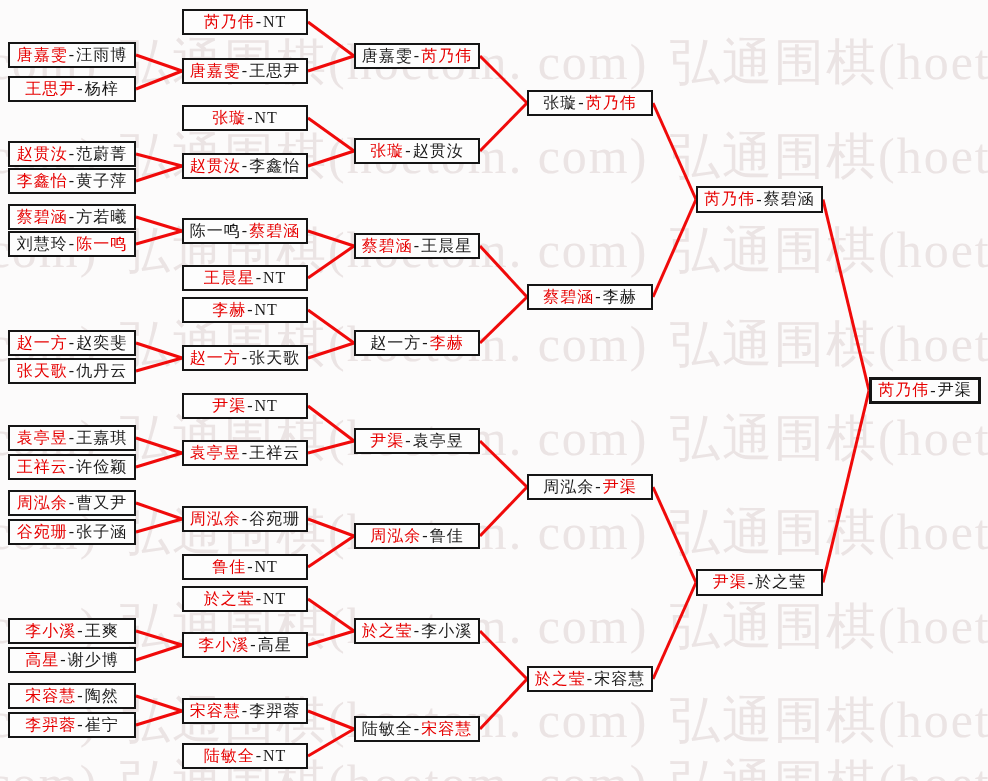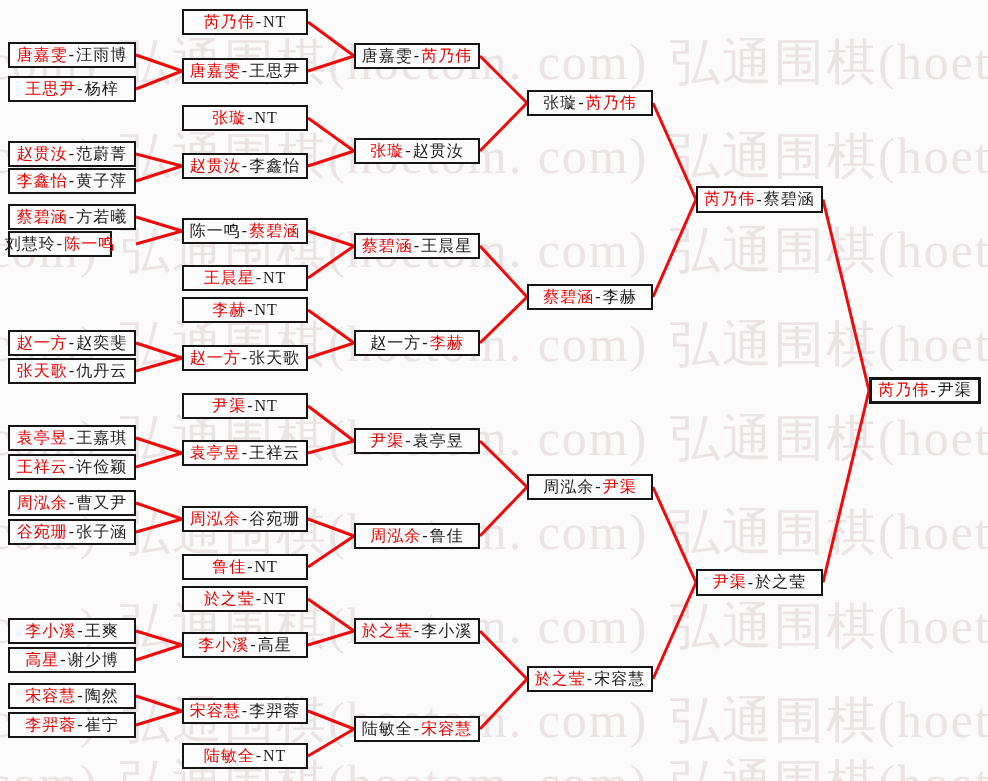--- a/index.html
+++ b/index.html
@@ -146,21 +146,21 @@
       <div class="box" style="left: 8px; top: 168px; width: 128px; height: 26px; border-color: rgb(21, 21, 21);">
         <span class="name win">李鑫怡</span>
         <span class="dash">-</span>
         <span class="name">黄子萍</span>
       </div>
       <div class="box" style="left: 8px; top: 204px; width: 128px; height: 26px; border-color: rgb(21, 21, 21);">
         <span class="name win">蔡碧涵</span>
         <span class="dash">-</span>
         <span class="name">方若曦</span>
       </div>
-      <div class="box" style="left: 8px; top: 231px; width: 104px; height: 26px; border-color: rgb(21, 21, 21);">
+      <div class="box" style="left: 8px; top: 231px; width: 128px; height: 26px; border-color: rgb(21, 21, 21);">
         <span class="name">刘慧玲</span>
         <span class="dash">-</span>
         <span class="name win">陈一鸣</span>
       </div>
       <div class="box" style="left: 8px; top: 330px; width: 128px; height: 26px; border-color: rgb(21, 21, 21);">
         <span class="name win">赵一方</span>
         <span class="dash">-</span>
         <span class="name">赵奕斐</span>
       </div>
       <div class="box" style="left: 8px; top: 358px; width: 128px; height: 26px; border-color: rgb(21, 21, 21);">

